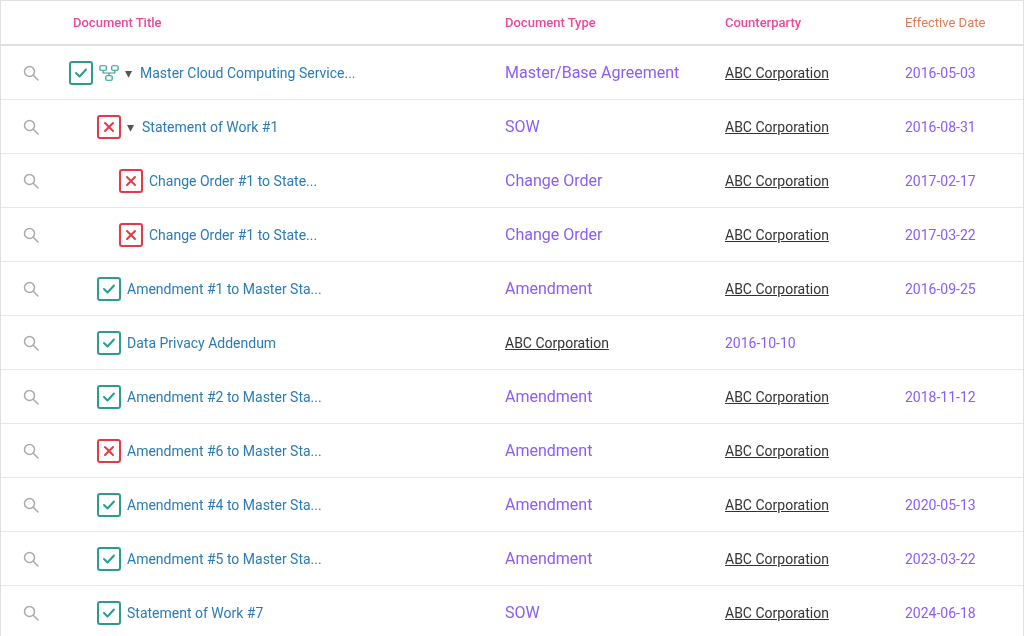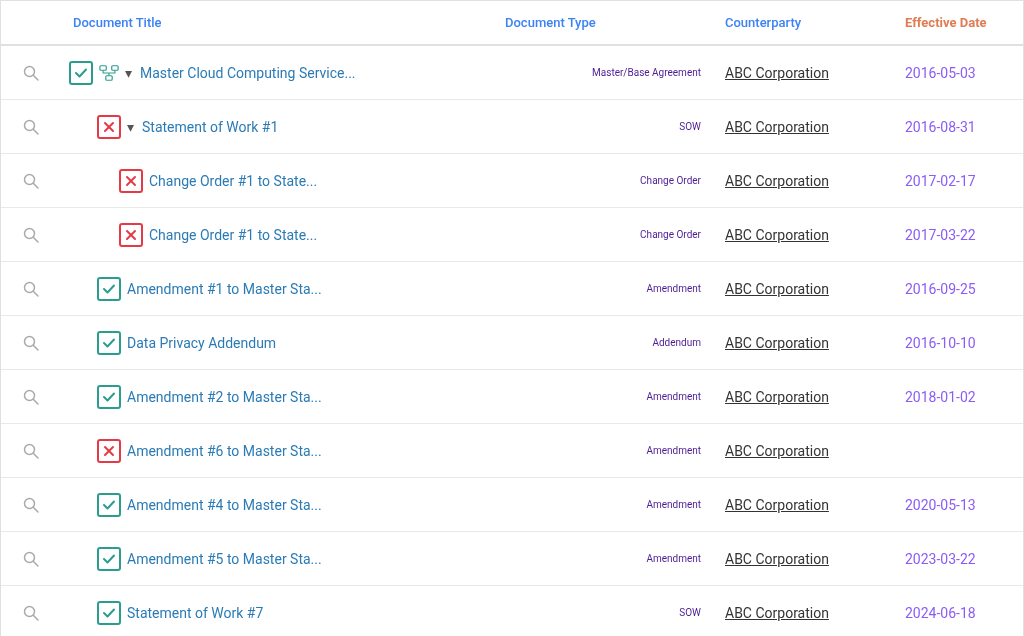--- a/index.html
+++ b/index.html
@@ -25,21 +25,21 @@
     .table-header {
       display: grid;
       grid-template-columns: 60px 1fr 220px 180px 130px;
       background: #ffffff;
       border-bottom: 2px solid #e0e0e0;
       padding: 10px 0;
     }
 
     .header-cell {
       font-size: 13px;
-      color: #3b82f6;
+      color: #ec4899;
       font-weight: 500;
       padding: 4px 12px;
     }
 
     .header-cell.actions {
       text-align: center;
     }
 
     .table-row {
       display: grid;
@@ -141,35 +141,34 @@
       font-size: 14px;
     }
 
     .counterparty-text {
       color: #333;
       font-size: 14px;
       text-decoration: underline;
     }
 
     .doc-type-text {
-      color: #4c1d95;
-      font-size: 10px;
-      text-align: right;
+      color: #8b5cf6;
+      font-size: 16px;
     }
   </style>
 </head>
 <body>
 
 <div class="table-container">
   <div class="table-header">
     <div class="header-cell actions"></div>
     <div class="header-cell">Document Title</div>
     <div class="header-cell">Document Type</div>
     <div class="header-cell">Counterparty</div>
-    <div class="header-cell" style="color: #e07b54; font-weight: 700;">Effective Date</div>
+    <div class="header-cell" style="color: #e07b54; font-weight: 400;">Effective Date</div>
   </div>
   <div id="table-body">
 
   <div class="table-row">
         <div class="cell-actions">
           <span class="action-icon">
             <svg viewBox="0 0 20 20" fill="none" xmlns="http://www.w3.org/2000/svg">
     <circle cx="8.5" cy="8.5" r="5" stroke="#aaa" stroke-width="1.5"></circle>
     <line x1="12.5" y1="12.5" x2="17" y2="17" stroke="#aaa" stroke-width="1.5" stroke-linecap="round"></line>
   </svg>
@@ -300,21 +299,20 @@
         </div>
         <div class="cell-title">
           <span style="width: 22px; flex-shrink: 0;"></span>
           <span class="status-badge green">
             <svg viewBox="0 0 14 14" fill="none">
               <polyline points="2,7 5.5,10.5 12,3.5" stroke="#2a9d8f" stroke-width="2" stroke-linecap="round" stroke-linejoin="round"></polyline>
             </svg>
           </span>
           <a class="doc-title-link" href="#">Data Privacy Addendum</a>
         </div>
-        <div class="cell doc-type-text">Addendum</div>
         <div class="cell counterparty-text">ABC Corporation</div>
         <div class="cell effective-date">2016-10-10</div>
       </div>
       <div class="table-row">
         <div class="cell-actions">
           <span class="action-icon">
             <svg viewBox="0 0 20 20" fill="none" xmlns="http://www.w3.org/2000/svg">
     <circle cx="8.5" cy="8.5" r="5" stroke="#aaa" stroke-width="1.5"></circle>
     <line x1="12.5" y1="12.5" x2="17" y2="17" stroke="#aaa" stroke-width="1.5" stroke-linecap="round"></line>
   </svg>
@@ -324,21 +322,21 @@
           <span style="width: 22px; flex-shrink: 0;"></span>
           <span class="status-badge green">
             <svg viewBox="0 0 14 14" fill="none">
               <polyline points="2,7 5.5,10.5 12,3.5" stroke="#2a9d8f" stroke-width="2" stroke-linecap="round" stroke-linejoin="round"></polyline>
             </svg>
           </span>
           <a class="doc-title-link" href="#">Amendment #2 to Master Sta...</a>
         </div>
         <div class="cell doc-type-text">Amendment</div>
         <div class="cell counterparty-text">ABC Corporation</div>
-        <div class="cell effective-date">2018-01-02</div>
+        <div class="cell effective-date">2018-11-12</div>
       </div>
       <div class="table-row">
         <div class="cell-actions">
           <span class="action-icon">
             <svg viewBox="0 0 20 20" fill="none" xmlns="http://www.w3.org/2000/svg">
     <circle cx="8.5" cy="8.5" r="5" stroke="#aaa" stroke-width="1.5"></circle>
     <line x1="12.5" y1="12.5" x2="17" y2="17" stroke="#aaa" stroke-width="1.5" stroke-linecap="round"></line>
   </svg>
           </span>
         </div>

